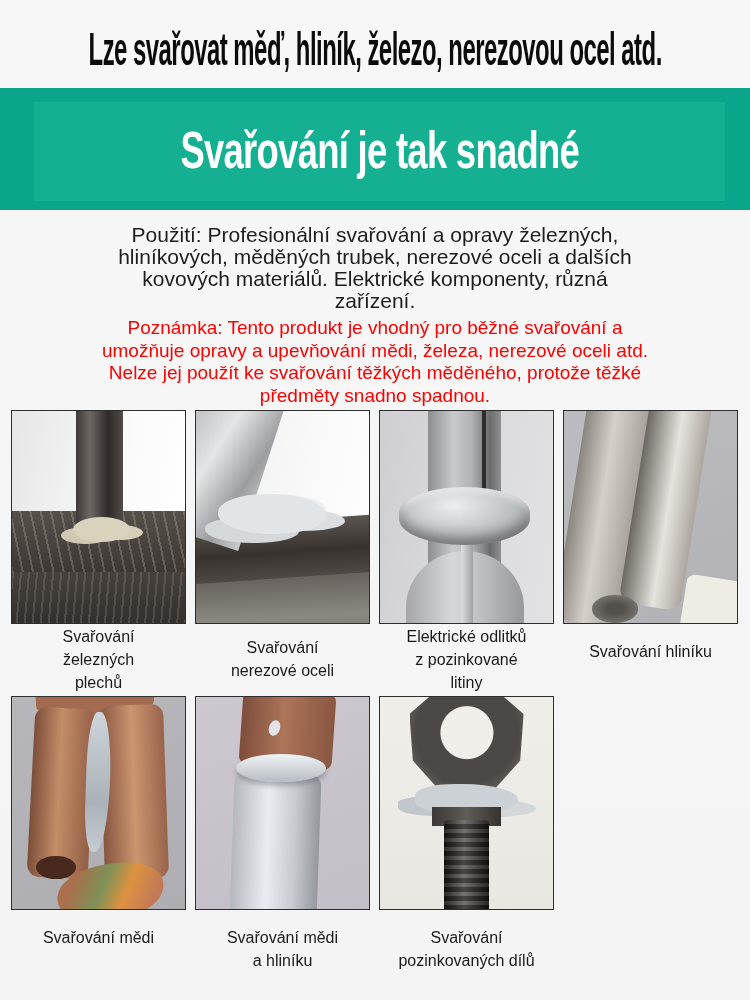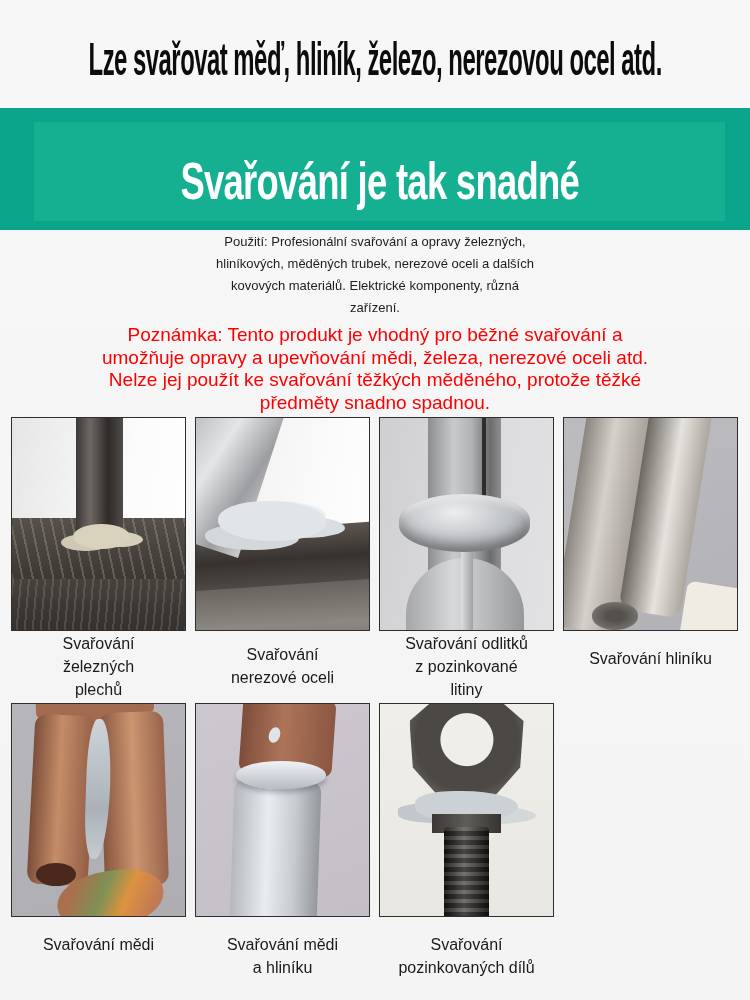--- a/index.html
+++ b/index.html
@@ -4,41 +4,41 @@
 <style>
   * { margin:0; padding:0; box-sizing:border-box; }
   html,body { background:#e9e9ea; }
   .page {
     width:750px; height:1000px; margin:0 auto; position:relative;
     background:linear-gradient(180deg,#f7f7f8 0%,#f4f4f5 100%);
     font-family:"Liberation Sans", sans-serif; overflow:hidden;
   }
 
   
-  .header { height:108px; display:flex; align-items:center; justify-content:center; }
+  .header { height:88px; display:flex; align-items:center; justify-content:center; }
   .header h1 {
     font-size:46px; font-weight:bold; color:#0c0c0c; letter-spacing:-1px;
     white-space:nowrap; transform:scaleX(0.52); transform-origin:center;
     padding-top:10px;
   }
 
   
   .banner { height:122px; background:#0aa58a; padding:14px 25px 9px 34px; }
   .banner-inner {
     height:100%; background:#15af92;
-    display:flex; align-items:center; justify-content:center; padding-top:18px;
+    display:flex; justify-content:center; padding-top:18px;
   }
   .banner h2 {
     font-size:52px; font-weight:bold; color:#ffffff; letter-spacing:-1px;
     white-space:nowrap; transform:scaleX(0.70); transform-origin:center;
   }
 
   
   .txt { white-space:pre-line; text-align:center; }
-  .usage { margin-top:1px; font-size:13px; line-height:22px; color:#1d1d1d; }
+  .usage { margin-top:14px; font-size:21px; line-height:22px; color:#1d1d1d; }
   .note  { margin-top:5px;  font-size:19px; line-height:22.5px; color:#fd0100; }
 
   
   .gallery {
     display:grid; grid-template-columns:repeat(4,1fr); column-gap:9px;
     padding:0 12px 0 11px; margin-top:3px;
   }
   .cell { display:flex; flex-direction:column; }
   .photo {
     height:214px; border:1px solid #2e2e2e; position:relative; overflow:hidden;
@@ -208,21 +208,21 @@
     </div>
 
     <div class="cell">
       <div class="photo p-cast">
         <div class="part gc-pipe"></div>
         <div class="part gc-slot"></div>
         <div class="part gc-base"></div>
         <div class="part gc-rod"></div>
         <div class="part gc-collar"></div>
       </div>
-      <div class="caption txt">Svařování odlitků
+      <div class="caption txt">Elektrické odlitků
 z pozinkované
 litiny</div>
     </div>
 
     <div class="cell row2">
       <div class="photo p-alu">
         <div class="part al-left"></div>
         <div class="part al-seam"></div>
         <div class="part al-right"></div>
         <div class="part al-open"></div>

